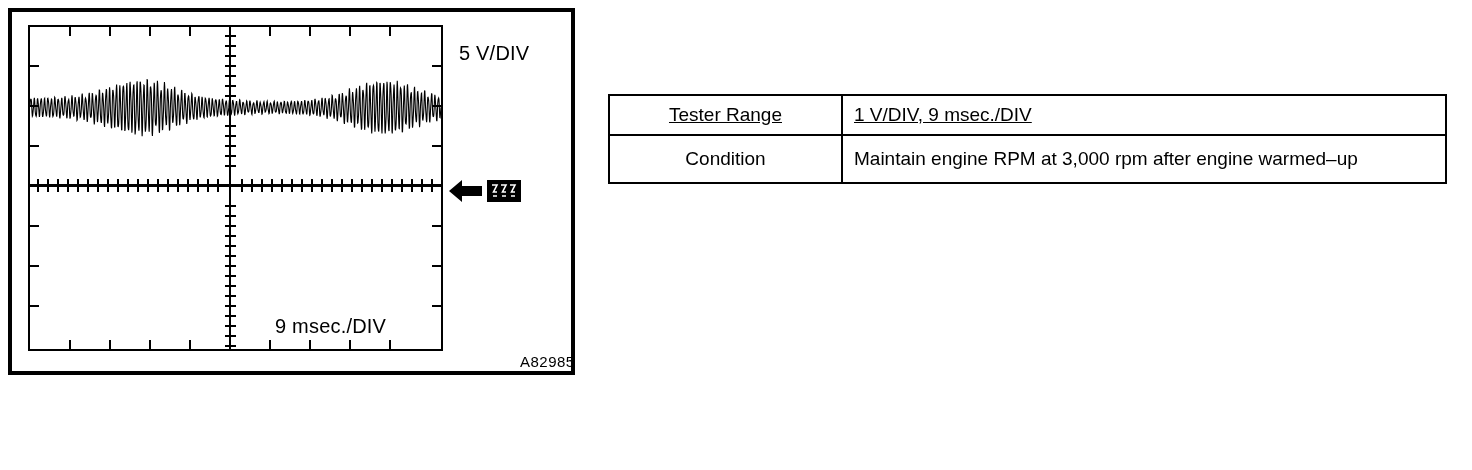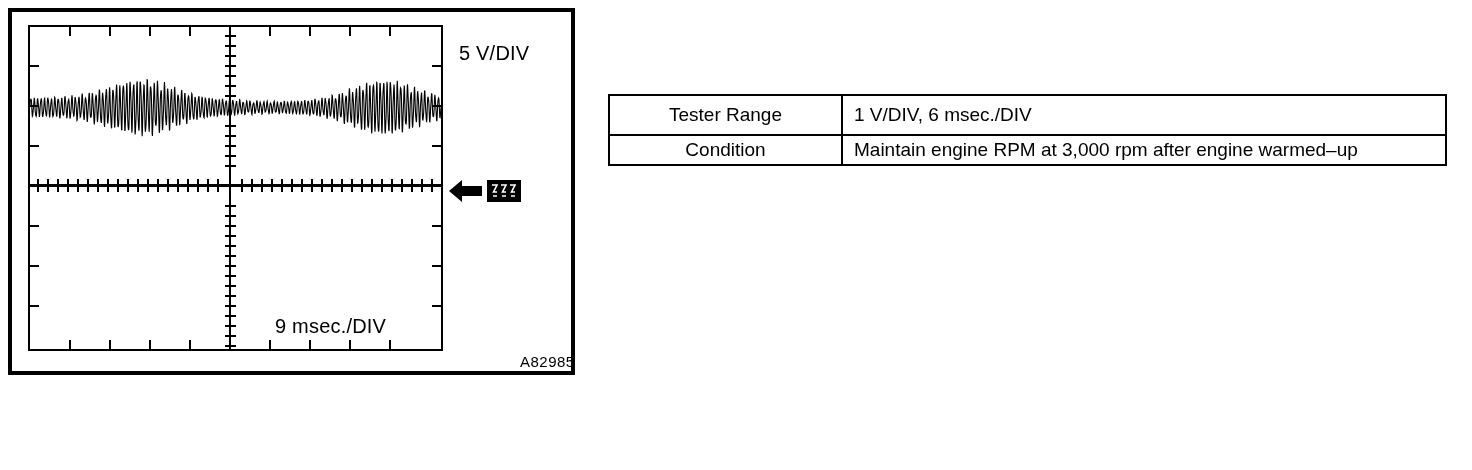--- a/index.html
+++ b/index.html
@@ -145,22 +145,22 @@
   }
   #spec-table td.label-cell {
     width: 233px;
     text-align: center;
   }
   #spec-table td.value-cell {
     text-align: left;
     padding-left: 11px;
   }
   #spec-table tr.row-terminal td { height: 66px; }
-  #spec-table tr.row-range td { height: 40px; }
-  #spec-table tr.row-condition td { height: 30px; }
+  #spec-table tr.row-range td { height: 40px; text-decoration: underline; }
+  #spec-table tr.row-condition td { height: 48px; }
   .value-line { display: block; }
 </style>
 </head>
 <body>
 
 <div id="scope-panel">
 
   <div id="scope-graph">
 
     <div class="grid-tick" style="left:39px;top:0;width:2px;height:9px;"></div>
@@ -289,20 +289,20 @@
 
   <div class="scope-label" id="label-timediv">9 msec./DIV</div>
 
   <div class="scope-label" id="label-code">A82985</div>
 </div>
 
 <table id="spec-table">
   <tbody>
     <tr class="row-range">
       <td class="label-cell">Tester Range</td>
-      <td class="value-cell">1 V/DIV, 6 msec./DIV</td>
+      <td class="value-cell">1 V/DIV, 9 msec./DIV</td>
     </tr>
     <tr class="row-condition">
       <td class="label-cell">Condition</td>
       <td class="value-cell">Maintain engine RPM at 3,000 rpm after engine warmed–up</td>
     </tr>
   </tbody>
 </table>
 
 </body></html>

